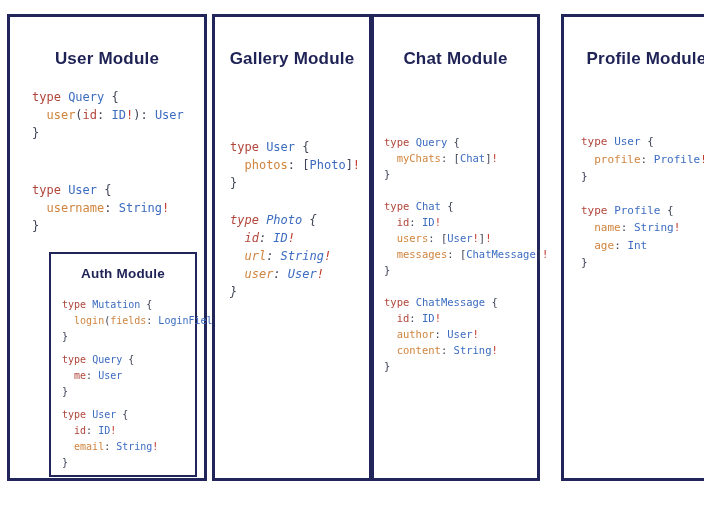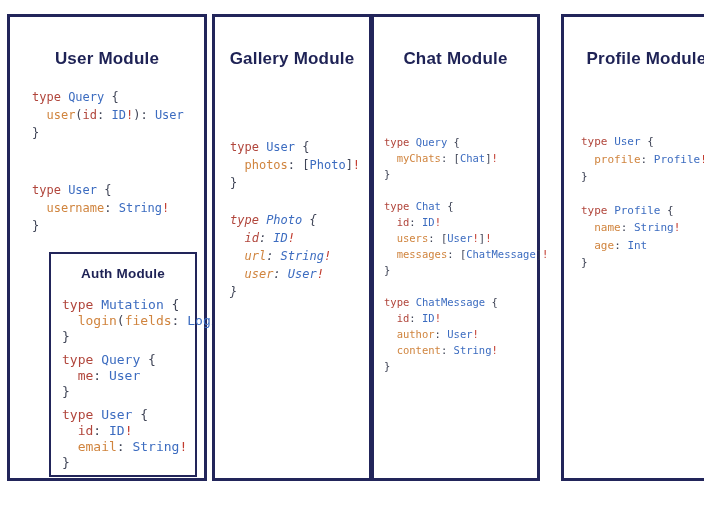--- a/index.html
+++ b/index.html
@@ -56,21 +56,21 @@
   .code {
     position: absolute;
     font-family: "DejaVu Sans Mono", monospace;
     white-space: pre;
     color: var(--syntax-punct);
   }
   .panel-user    > .code { top: 71px;  left: 22px; font-size: 12px;   line-height: 18px; }
   .panel-gallery > .code { top: 121px; left: 15px; font-size: 12px;   line-height: 18px; }
   .panel-chat    > .code { top: 117px; left: 10px; font-size: 10.5px; line-height: 16px; }
   .panel-profile > .code { top: 116px; left: 17px; font-size: 11px;   line-height: 17.5px; }
-  .panel-auth    > .code { top: 43px;  left: 11px; font-size: 13px;    line-height: 16px; }
+  .panel-auth    > .code { top: 43px;  left: 11px; font-size: 10px;    line-height: 16px; }
 
   .panel-user    > .code .block + .block { margin-top: 39px; }
   .panel-gallery > .code .block + .block { margin-top: 19px; font-style: italic; }
   .panel-chat    > .code .block + .block { margin-top: 16px; }
   .panel-profile > .code .block + .block { margin-top: 16px; }
   .panel-auth    > .code .block + .block { margin-top: 7px; }
 
   .tok-kw   { color: var(--syntax-keyword); }
   .tok-ty   { color: var(--syntax-type); }
   .tok-fld  { color: var(--syntax-field); }

